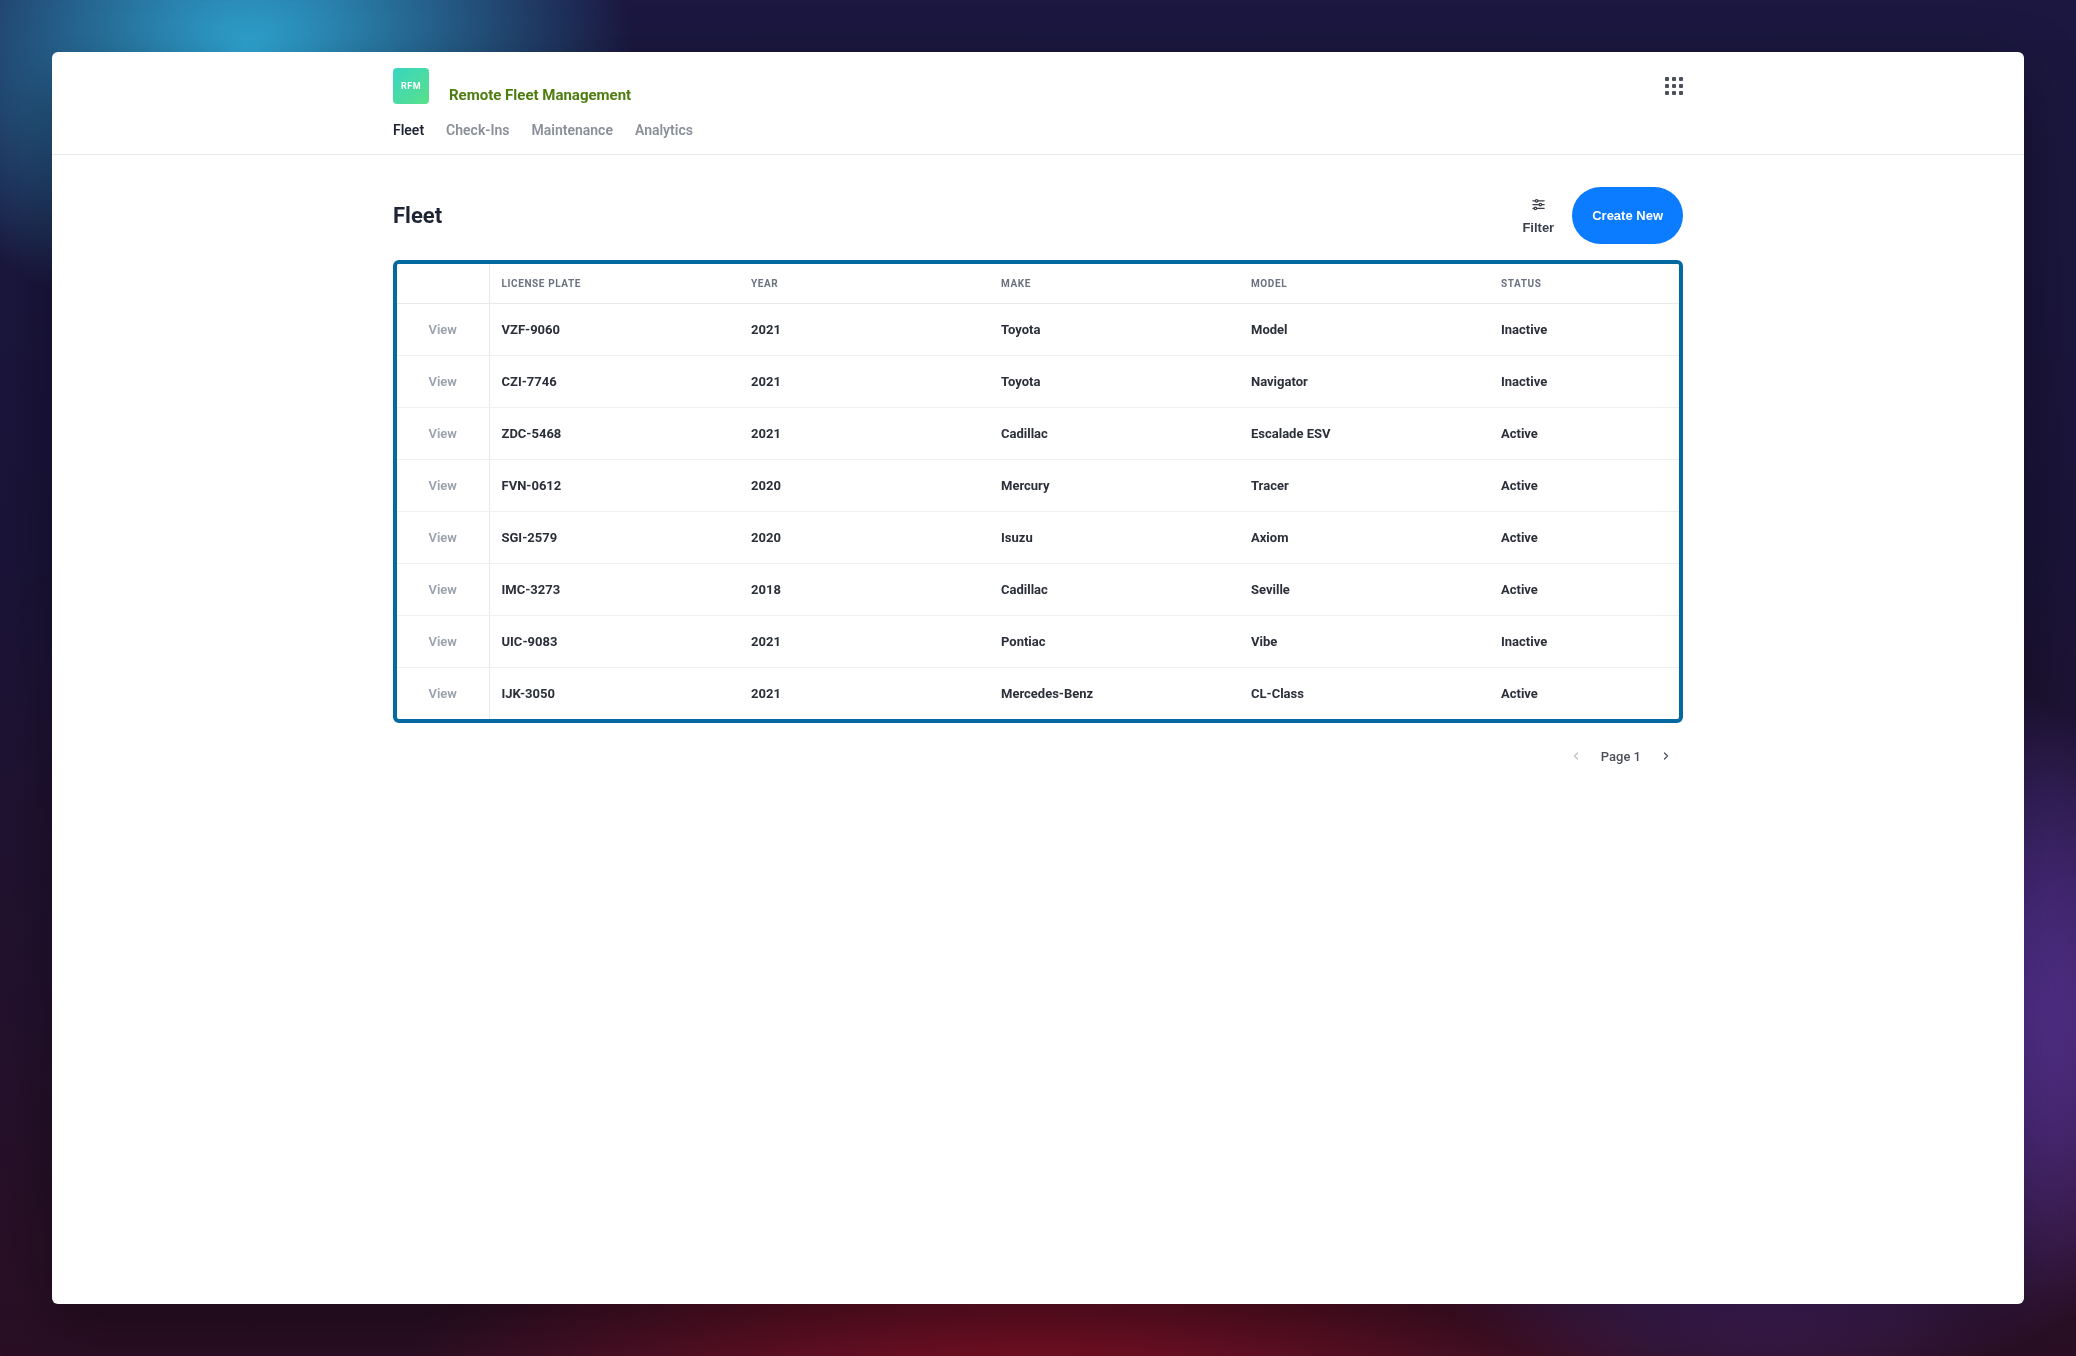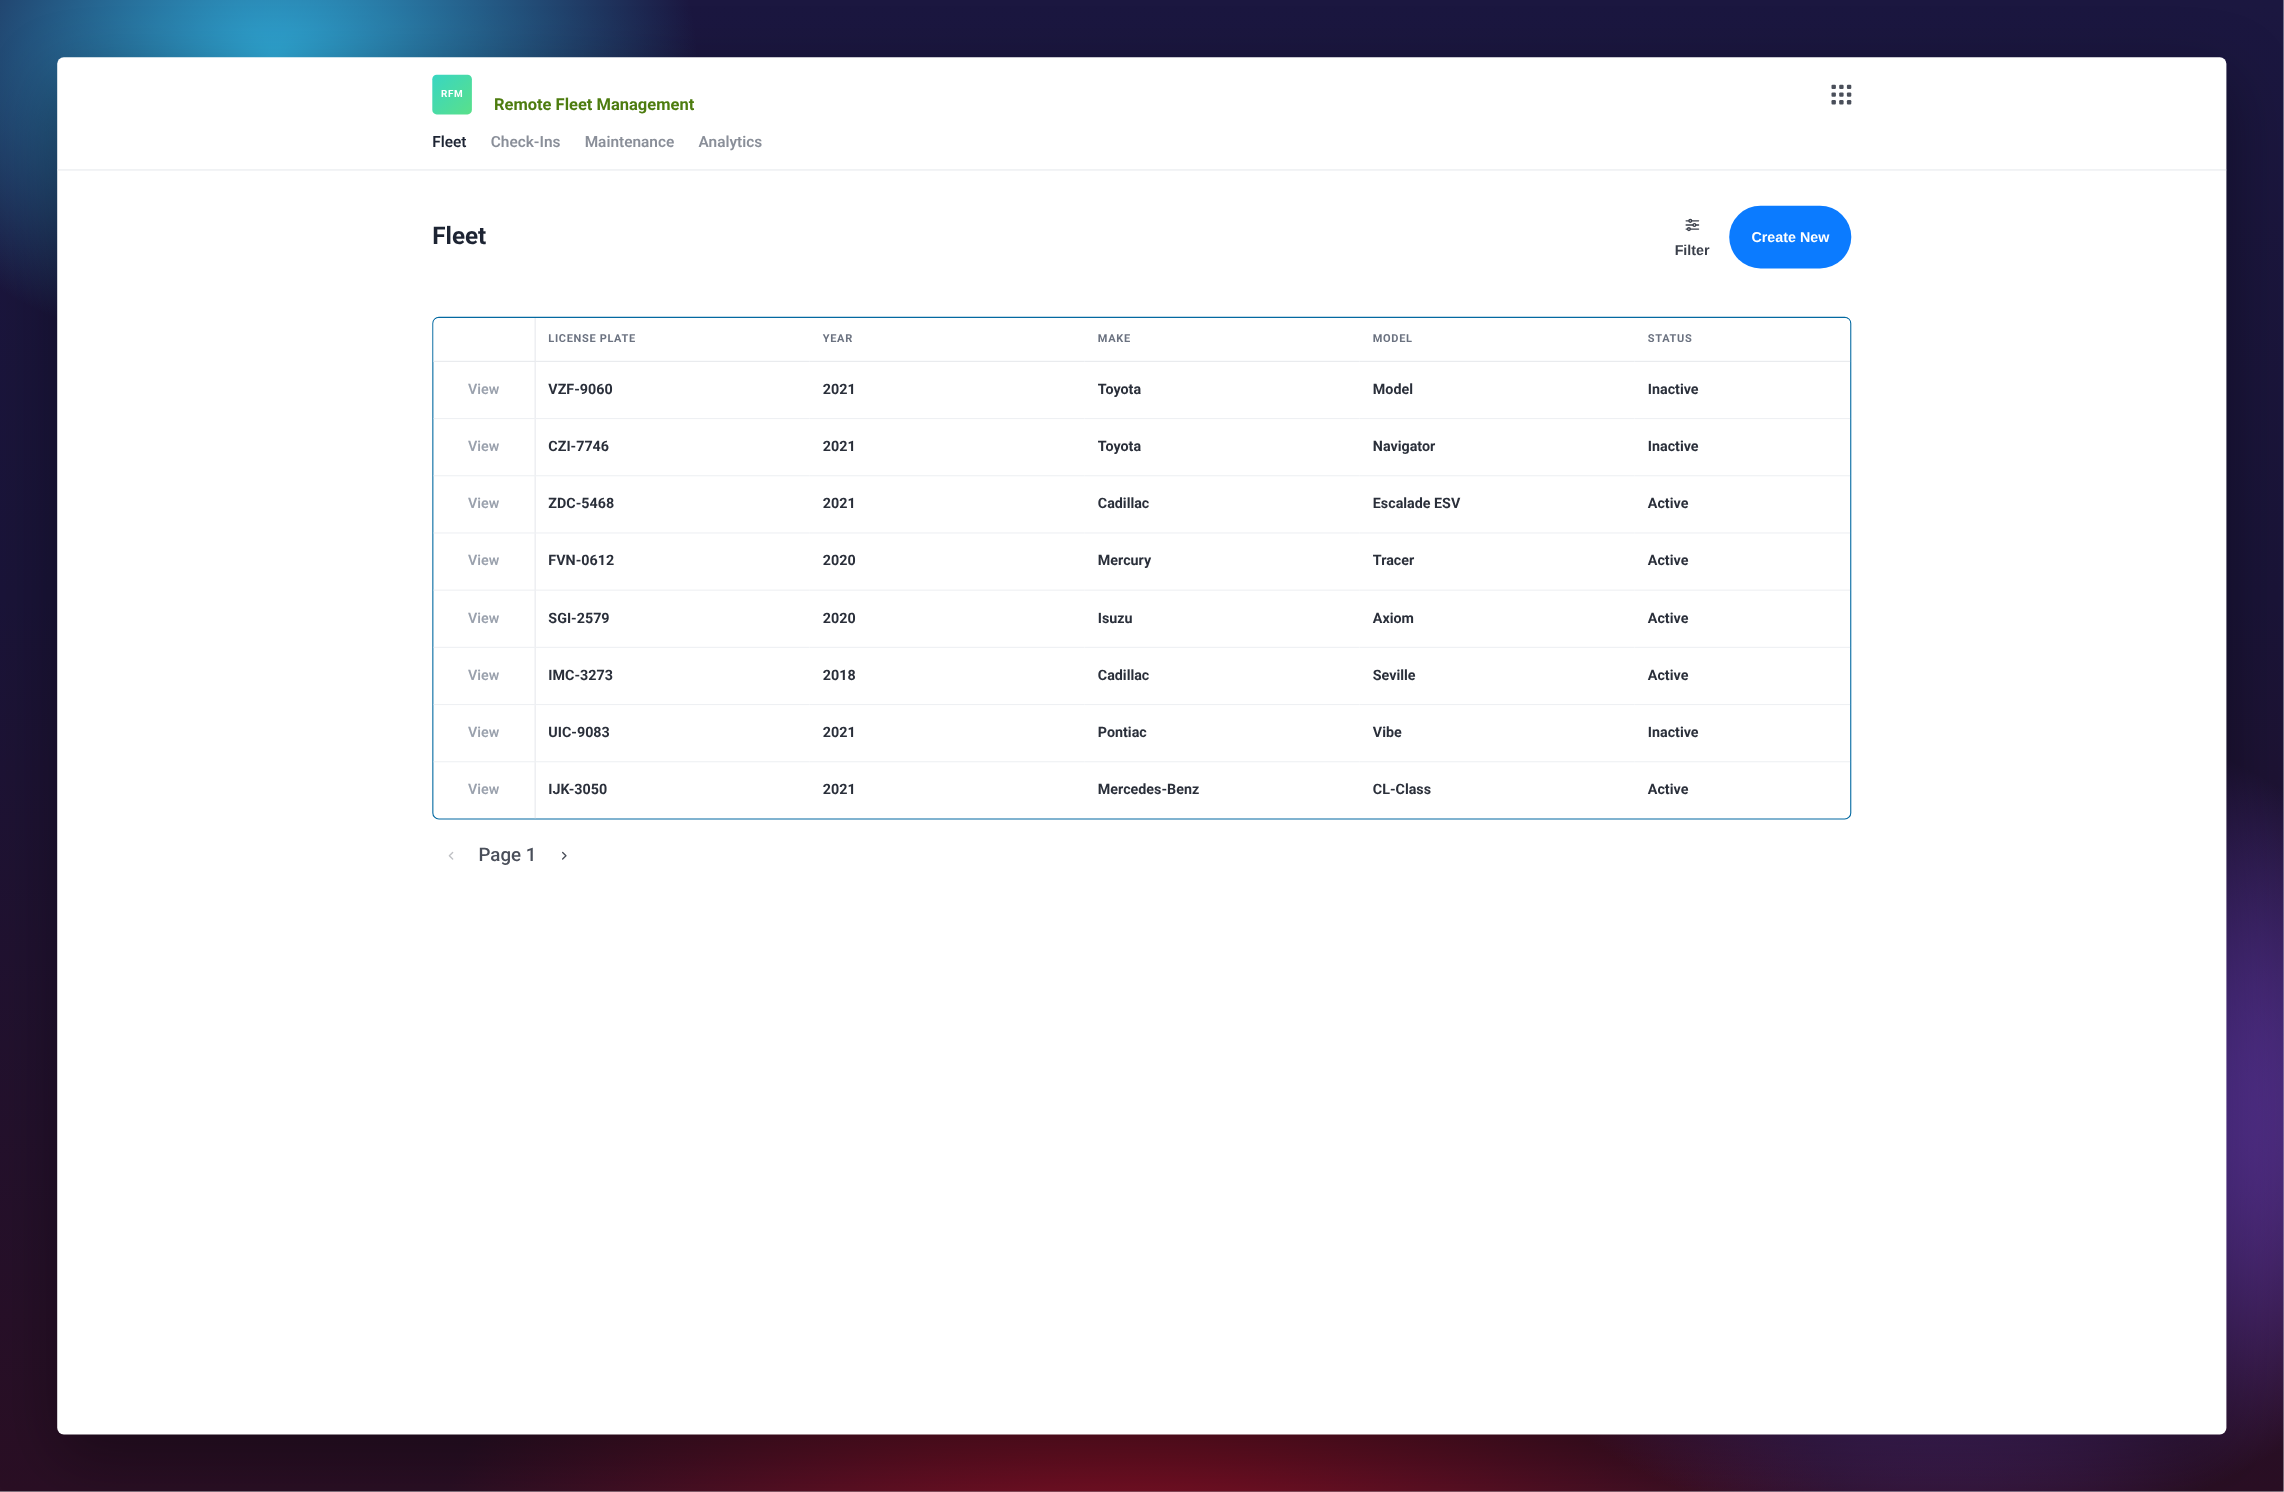--- a/index.html
+++ b/index.html
@@ -124,24 +124,23 @@
     border: none;
     border-radius: 999px;
     padding: 21px 20px;
     font-size: 13px;
     font-weight: 700;
     cursor: pointer;
   }
 
   
   .table-wrap {
-    border: 1px solid #0369a1;
+    border: 4px solid #0369a1;
     border-radius: 6px;
     overflow: hidden;
-    margin-top: 28px;
   }
   table {
     width: 100%;
     border-collapse: collapse;
     font-size: 13px;
   }
   thead th {
     text-align: left;
     font-size: 10px;
     font-weight: 700;
@@ -169,25 +168,25 @@
   }
   th.col-plate, td.col-plate { width: 250px; }
   th.col-year,  td.col-year  { width: 250px; }
   th.col-make,  td.col-make  { width: 250px; }
   th.col-model, td.col-model { width: 250px; }
   th.col-status,td.col-status{ width: auto; }
 
   
   .pagination {
     display: flex;
-    justify-content: flex-start;
+    justify-content: flex-end;
     align-items: center;
     gap: 14px;
     padding: 22px 6px 0;
-    font-size: 17px;
+    font-size: 13px;
     color: #6b7280;
   }
   .page-btn {
     width: 22px; height: 22px;
     display: flex; align-items: center; justify-content: center;
     cursor: pointer;
   }
   .page-btn.disabled { opacity: 0.35; cursor: default; }
   .page-label { font-weight: 500; color: #4a4f5a; }
 </style>

